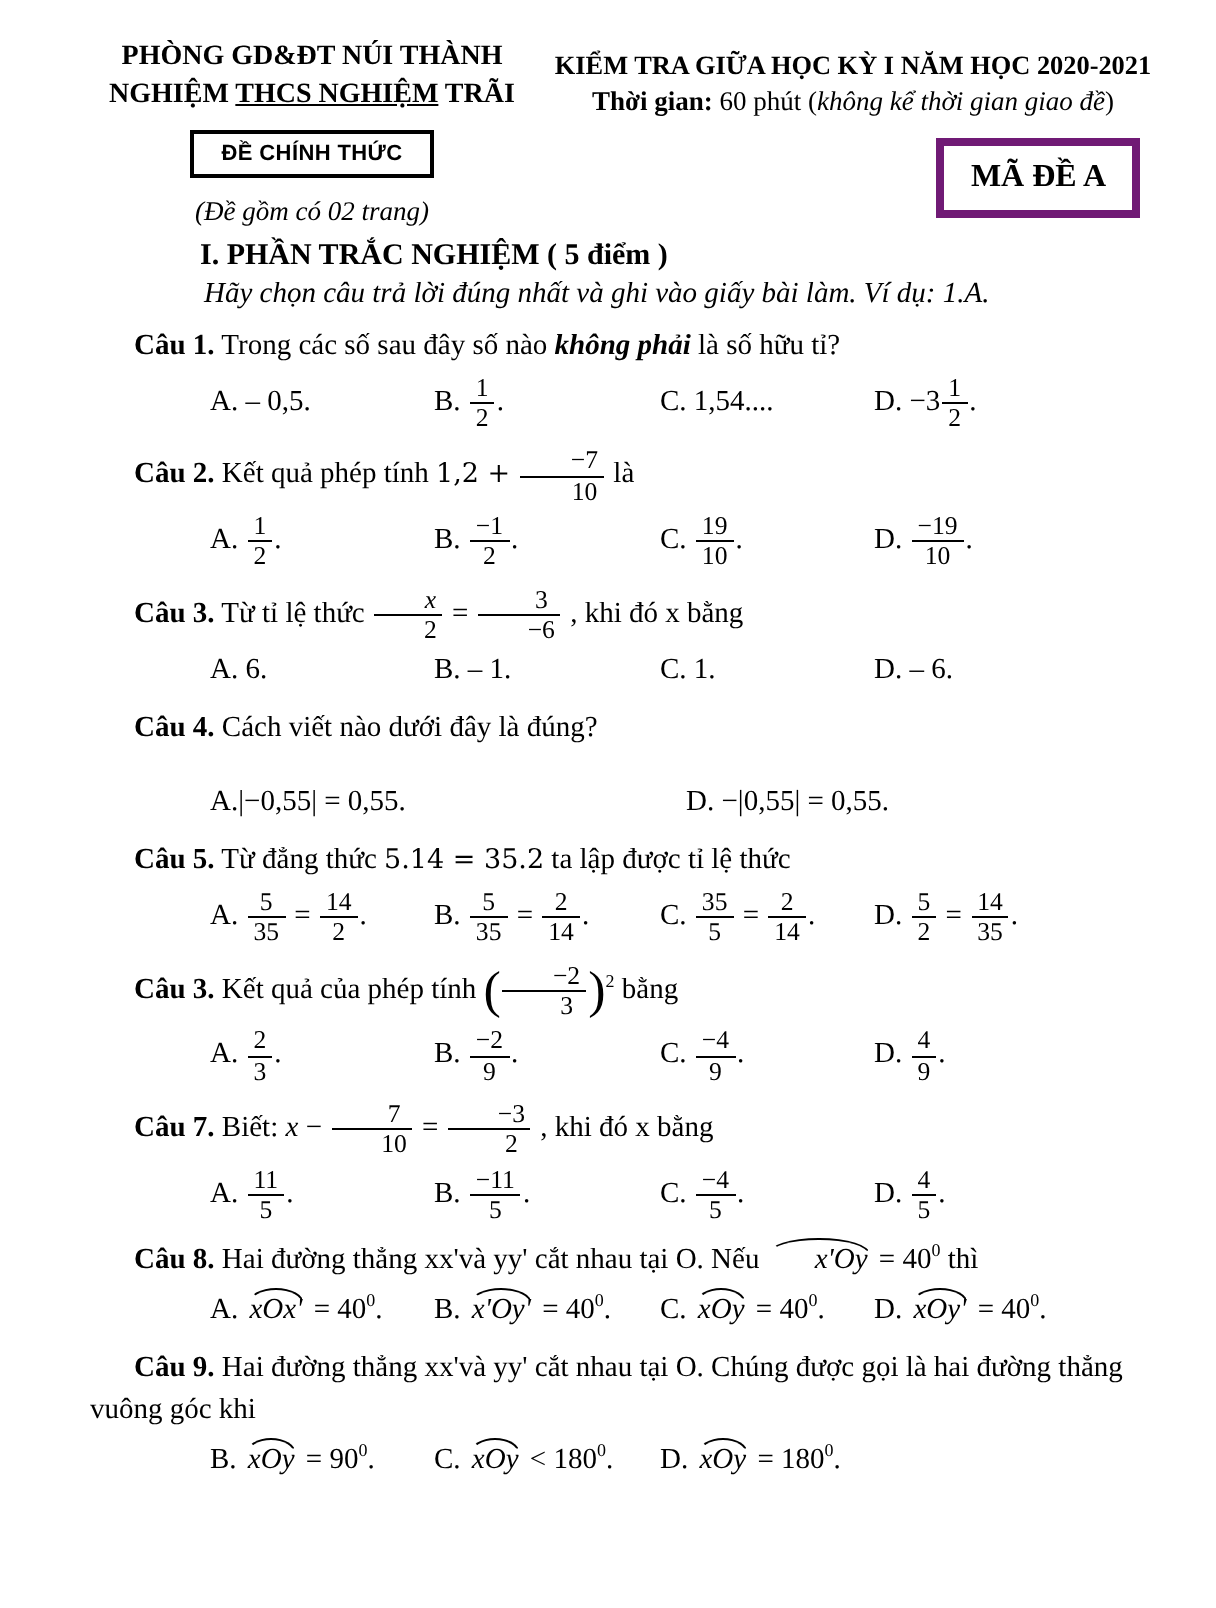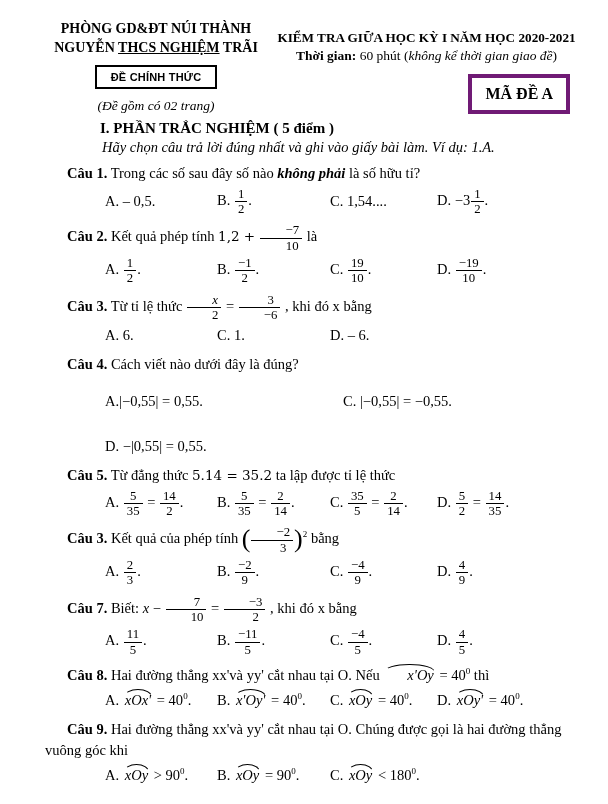--- a/index.html
+++ b/index.html
@@ -5,21 +5,21 @@
   html,body{margin:0;padding:0;background:#fff;}
   body{
     width:608px;height:804px;overflow:hidden;
     font-family:"Liberation Serif", serif;
     font-size:14.5px;color:#000;
     -webkit-font-smoothing:antialiased;
   }
   .page{padding:20px 22px 0 45px;box-sizing:border-box;}
 
   
-  .header{display:flex;align-items:flex-end;}
+  .header{display:flex;align-items:center;}
   .h-left{width:222px;text-align:center;flex-shrink:0;}
   .h-left .l1,.h-left .l2{font-weight:bold;font-size:14px;line-height:1.35;white-space:nowrap;}
   .u{text-decoration:underline;}
   .official-box{
     display:inline-block;border:2px solid #000;
     padding:4px 14px;margin-top:7px;
     font-family:"Liberation Sans", sans-serif;
     font-size:11px;font-weight:bold;letter-spacing:.2px;
   }
   .pages-note{font-style:italic;margin-top:9px;font-size:13.5px;}
@@ -36,21 +36,21 @@
   
   .section-title{font-weight:bold;margin:6px 0 0 55px;font-size:15px;}
   .section-instr{font-style:italic;margin:2px 0 0 57px;}
 
   
   .question{margin-top:7px;}
   .q-line{text-indent:22px;line-height:1.45;}
   .q-label{font-weight:bold;}
   .options{display:grid;margin:3px 0 0 60px;align-items:center;}
   .cols4{grid-template-columns:112px 113px 107px auto;}
-  .cols2{grid-template-columns:238px auto;row-gap:23px;margin-top:16px;}
+  .cols2{grid-template-columns:238px auto;row-gap:3px;margin-top:16px;}
   .opt{white-space:nowrap;line-height:1.5;}
 
   
   .frac{
     display:inline-block;text-align:center;vertical-align:middle;
     font-size:12.8px;line-height:1.12;padding:0 1px;
   }
   .frac .num{display:block;border-bottom:1px solid #000;padding:0 3px;}
   .frac .den{display:block;padding:0 3px;}
   .math{font-family:"DejaVu Serif", serif;font-size:13.5px;}
@@ -67,21 +67,21 @@
   .bigp{font-size:26px;font-weight:400;vertical-align:middle;line-height:.8;}
 </style>
 </head>
 <body>
 
 <div class="page">
 
   <div class="header">
     <div class="h-left">
       <div class="l1">PHÒNG GD&amp;ĐT NÚI THÀNH</div>
-      <div class="l2"><span>NGUYỄN </span><span class="u">THCS NGHIỆM</span><span> TRÃI</span></div>
+      <div class="l2"><span>NGHIỆM </span><span class="u">THCS NGHIỆM</span><span> TRÃI</span></div>
       <div>
         <span class="official-box">ĐỀ CHÍNH THỨC</span>
       </div>
       <div class="pages-note">(Đề gồm có 02 trang)</div>
     </div>
     <div class="h-right">
       <div class="t1">KIỂM TRA GIỮA HỌC KỲ I NĂM HỌC 2020-2021</div>
       <div class="t3"><b>Thời gian:</b><span> 60 phút (</span><i>không kể thời gian giao đề</i><span>)</span></div>
       <span class="code-box">MÃ ĐỀ A</span>
     </div>
@@ -106,29 +106,29 @@
           <span class="opt"><span class="opt-letter">A.</span><span> </span><span class="frac"><span class="num">1</span><span class="den">2</span></span><span>.</span></span>
           <span class="opt"><span class="opt-letter">B.</span><span> </span><span class="frac"><span class="num">−1</span><span class="den">2</span></span><span>.</span></span>
           <span class="opt"><span class="opt-letter">C.</span><span> </span><span class="frac"><span class="num">19</span><span class="den">10</span></span><span>.</span></span>
           <span class="opt"><span class="opt-letter">D.</span><span> </span><span class="frac"><span class="num">−19</span><span class="den">10</span></span><span>.</span></span>
         </div>
       </div>
       <div class="question">
         <div class="q-line"><b class="q-label">Câu 3.</b> <span>Từ tỉ lệ thức </span><span class="frac"><span class="num"><i>x</i></span><span class="den">2</span></span><span> = </span><span class="frac"><span class="num">3</span><span class="den">−6</span></span><span> , khi đó x bằng</span></div>
         <div class="options cols4">
           <span class="opt"><span class="opt-letter">A.</span><span> 6.</span></span>
+          <span class="opt"><span class="opt-letter">B.</span><span> – 1.</span></span>
           <span class="opt"><span class="opt-letter">C.</span><span> 1.</span></span>
           <span class="opt"><span class="opt-letter">D.</span><span> – 6.</span></span>
         </div>
       </div>
       <div class="question">
         <div class="q-line"><b class="q-label">Câu 4.</b> <span>Cách viết nào dưới đây là đúng?</span></div>
         <div class="options cols2">
           <span class="opt"><span class="opt-letter">A.</span><span>|−0,55| = 0,55.</span></span>
-          <span class="opt"><span class="opt-letter">C.</span><span> |−0,55| = −0,55.</span></span>
           <span class="opt"><span class="opt-letter">D.</span><span> −|0,55| = 0,55.</span></span>
         </div>
       </div>
       <div class="question">
         <div class="q-line"><b class="q-label">Câu 5.</b> <span>Từ đẳng thức </span><span class="math">5.14 = 35.2</span><span> ta lập được tỉ lệ thức</span></div>
         <div class="options cols4">
           <span class="opt"><span class="opt-letter">A.</span><span> </span><span class="frac"><span class="num">5</span><span class="den">35</span></span><span> = </span><span class="frac"><span class="num">14</span><span class="den">2</span></span><span>.</span></span>
           <span class="opt"><span class="opt-letter">B.</span><span> </span><span class="frac"><span class="num">5</span><span class="den">35</span></span><span> = </span><span class="frac"><span class="num">2</span><span class="den">14</span></span><span>.</span></span>
           <span class="opt"><span class="opt-letter">C.</span><span> </span><span class="frac"><span class="num">35</span><span class="den">5</span></span><span> = </span><span class="frac"><span class="num">2</span><span class="den">14</span></span><span>.</span></span>
           <span class="opt"><span class="opt-letter">D.</span><span> </span><span class="frac"><span class="num">5</span><span class="den">2</span></span><span> = </span><span class="frac"><span class="num">14</span><span class="den">35</span></span><span>.</span></span>
@@ -157,20 +157,20 @@
         <div class="options cols4">
           <span class="opt"><span class="opt-letter">A.</span><span> </span><span class="ang">xOx'</span><span> = 40</span><sup>0</sup><span>.</span></span>
           <span class="opt"><span class="opt-letter">B.</span><span> </span><span class="ang">x'Oy'</span><span> = 40</span><sup>0</sup><span>.</span></span>
           <span class="opt"><span class="opt-letter">C.</span><span> </span><span class="ang">xOy</span><span> = 40</span><sup>0</sup><span>.</span></span>
           <span class="opt"><span class="opt-letter">D.</span><span> </span><span class="ang">xOy'</span><span> = 40</span><sup>0</sup><span>.</span></span>
         </div>
       </div>
       <div class="question">
         <div class="q-line"><b class="q-label">Câu 9.</b> <span>Hai đường thẳng xx'và yy' cắt nhau tại O. Chúng được gọi là hai đường thẳng vuông góc khi</span></div>
         <div class="options cols4">
-          <span class="opt"><span class="opt-letter">A.</span><span> </span><span class="ang">xOy</span><span> &gt; 90</span><sup>0</sup><span>.</span></span>
           <span class="opt"><span class="opt-letter">B.</span><span> </span><span class="ang">xOy</span><span> = 90</span><sup>0</sup><span>.</span></span>
           <span class="opt"><span class="opt-letter">C.</span><span> </span><span class="ang">xOy</span><span> &lt; 180</span><sup>0</sup><span>.</span></span>
+          <span class="opt"><span class="opt-letter">D.</span><span> </span><span class="ang">xOy</span><span> = 180</span><sup>0</sup><span>.</span></span>
         </div>
       </div>
     </main>
 
 </div>
 
 </body></html>

